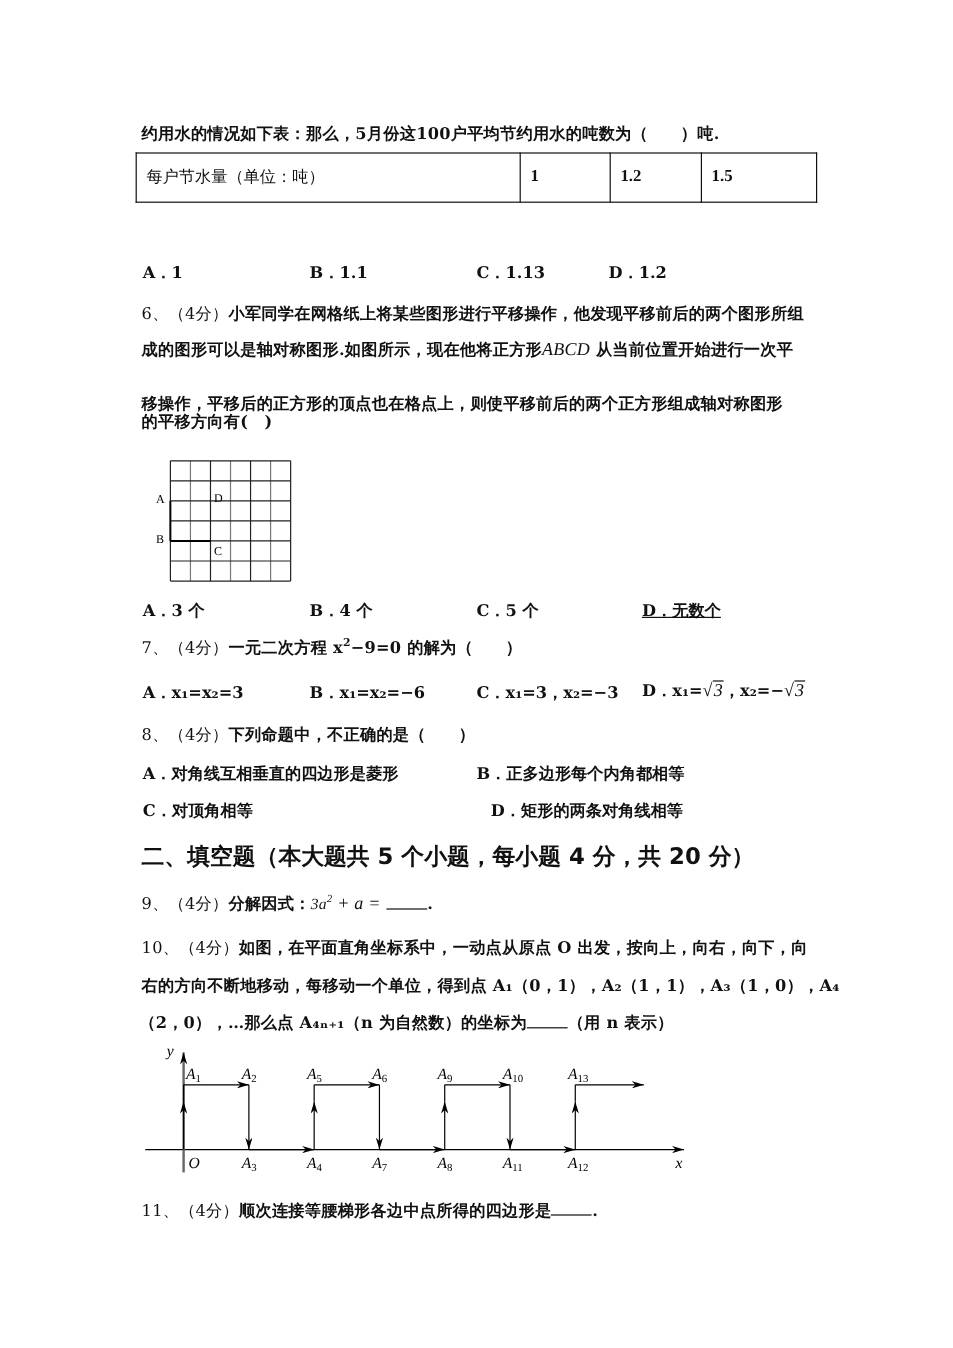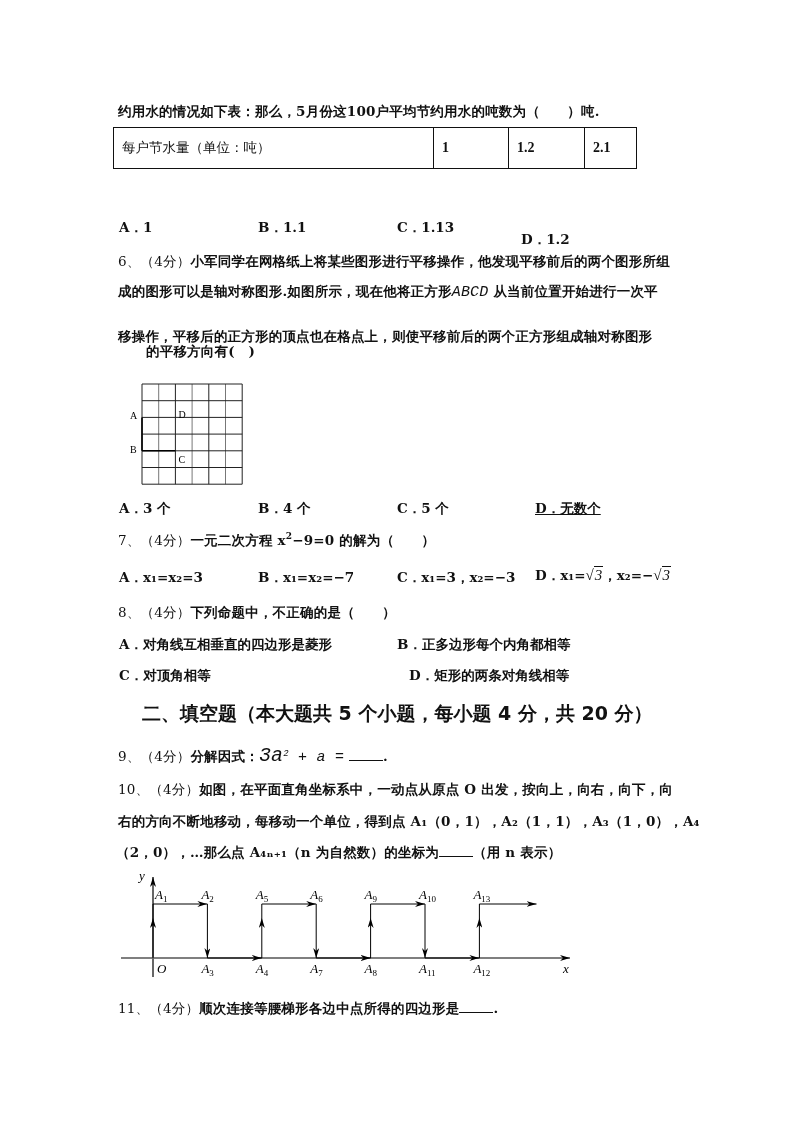--- a/index.html
+++ b/index.html
@@ -2,60 +2,60 @@
 <html><head>
 <meta charset="utf-8">
 <style>
   html, body { margin: 0; padding: 0; background: #ffffff; }
   body { width: 794px; height: 1123px; position: relative; overflow: hidden;
          font-family: "DejaVu Serif", "Liberation Serif", serif; color: #111; }
   .abs { position: absolute; white-space: nowrap; }
   .line { font-size: 13.5px; font-weight: bold; letter-spacing: 0.2px; }
   .qno { font-weight: normal; }
   .opt { font-size: 13.5px; font-weight: bold; }
-  table.water { position: absolute; left: 113px; top: 127px; width: 524px; border-collapse: collapse; }
+  table.water { position: absolute; left: 113px; top: 127px; width: 568px; border-collapse: collapse; }
   table.water td { border: 1.3px solid #111; height: 40px; padding: 0 0 0 8px; font-size: 13.5px; font-weight: bold; }
   table.water td.label { font-weight: normal; width: 311px; }
   table.water td.num { font-family: "Liberation Serif", serif; font-size: 14px; }
   .section { font-size: 19px; font-weight: bold; font-family: "DejaVu Sans", sans-serif; }
-  .it { font-style: italic; font-weight: normal; font-family: Liberation Mono, monospace; }
+  .it { font-style: italic; font-weight: normal; font-family: Liberation Serif, serif; }
   .blank { display: inline-block; border-bottom: 1.2px solid #111; width: 34px; height: 12px; vertical-align: baseline; }
   .sqrt { font-family: "Liberation Serif", serif; font-weight: normal; font-size: 15px; }
   .sqrt .rad { border-top: 1px solid #111; padding: 0 1px; font-style: italic; }
   svg text { font-family: "Liberation Serif", serif; }
 </style>
 </head>
 <body>
 
 <div class="abs line" style="left:118px; top:103px;">约用水的情况如下表：那么，5月份这100户平均节约用水的吨数为（　　）吨.</div>
 
 <table class="water">
   <tbody>
       <tr>
     <td class="label">每户节水量（单位：吨）</td>
     <td class="num" style="width:66px">1</td>
     <td class="num" style="width:67px">1.2</td>
-    <td class="num">2.1</td>
+    <td class="num">1.5</td>
   </tr>
 </tbody>
   </table>
 
 <div class="abs opt" style="left:119px; top:219px;">A．1</div>
 <div class="abs opt" style="left:258px; top:219px;">B．1.1</div>
 <div class="abs opt" style="left:397px; top:219px;">C．1.13</div>
-<div class="abs opt" style="left:521px; top:219px;margin-top:12px;">D．1.2</div>
+<div class="abs opt" style="left:507px; top:219px;">D．1.2</div>
 
 <div class="abs line" style="left:118px; top:253px;">
   <span class="qno">6、（4分）</span><span>小军同学在网格纸上将某些图形进行平移操作，他发现平移前后的两个图形所组</span>
 </div>
 <div class="abs line" style="left:118px; top:283px;">
   <span>成的图形可以是轴对称图形.如图所示，现在他将正方形</span><span class="it" style="font-size:15px;">ABCD</span> <span>从当前位置开始进行一次平</span>
 </div>
 <div class="abs line" style="left:118px; top:328px;">移操作，平移后的正方形的顶点也在格点上，则使平移前后的两个正方形组成轴对称图形</div>
-<div class="abs line" style="left:118px; top:343px;margin-left:28px;">的平移方向有(　)</div>
+<div class="abs line" style="left:118px; top:343px;">的平移方向有(　)</div>
 
 <svg class="abs" style="left:120px; top:375px;" width="130" height="115" id="grid-svg">
     <line x1="22" y1="9" x2="22" y2="109.19999999999999" stroke="#222" stroke-width="1"></line>
     <line x1="38.7" y1="9" x2="38.7" y2="109.19999999999999" stroke="#777" stroke-width="1"></line>
     <line x1="55.4" y1="9" x2="55.4" y2="109.19999999999999" stroke="#222" stroke-width="1"></line>
     <line x1="72.1" y1="9" x2="72.1" y2="109.19999999999999" stroke="#777" stroke-width="1"></line>
     <line x1="88.8" y1="9" x2="88.8" y2="109.19999999999999" stroke="#222" stroke-width="1"></line>
     <line x1="105.5" y1="9" x2="105.5" y2="109.19999999999999" stroke="#777" stroke-width="1"></line>
     <line x1="122.19999999999999" y1="9" x2="122.19999999999999" y2="109.19999999999999" stroke="#222" stroke-width="1"></line>
     <line x1="22" y1="9" x2="122.19999999999999" y2="9" stroke="#222" stroke-width="1"></line>
@@ -75,38 +75,38 @@
 
 <div class="abs opt" style="left:119px; top:500px;">A．3 个</div>
 <div class="abs opt" style="left:258px; top:500px;">B．4 个</div>
 <div class="abs opt" style="left:397px; top:500px;">C．5 个</div>
 <div class="abs opt" style="left:535px; top:500px;text-decoration:underline;">D．无数个</div>
 
 <div class="abs line" style="left:118px; top:531px;">
   <span class="qno">7、（4分）</span><span>一元二次方程 x</span><sup style="font-size:9px">2</sup><span>−9=0 的解为（　　）</span>
 </div>
 <div class="abs opt" style="left:119px; top:569px;">A．x₁=x₂=3</div>
-<div class="abs opt" style="left:258px; top:569px;">B．x₁=x₂=−7</div>
+<div class="abs opt" style="left:258px; top:569px;">B．x₁=x₂=−6</div>
 <div class="abs opt" style="left:397px; top:569px;">C．x₁=3，x₂=−3</div>
 <div class="abs opt" style="left:535px; top:567px;">
   <span>D．x₁=</span><span class="sqrt">√<span class="rad">3</span></span><span>，x₂=−</span><span class="sqrt">√<span class="rad">3</span></span>
 </div>
 
 <div class="abs line" style="left:118px; top:604px;">
   <span class="qno">8、（4分）</span><span>下列命题中，不正确的是（　　）</span>
 </div>
 <div class="abs opt" style="left:119px; top:636px;text-align:center;">A．对角线互相垂直的四边形是菱形</div>
 <div class="abs opt" style="left:397px; top:636px;">B．正多边形每个内角都相等</div>
 <div class="abs opt" style="left:119px; top:667px;">C．对顶角相等</div>
 <div class="abs opt" style="left:409px; top:667px;">D．矩形的两条对角线相等</div>
 
-<div class="abs section" style="left:118px; top:701px;margin-left:24px;">二、填空题（本大题共 5 个小题，每小题 4 分，共 20 分）</div>
+<div class="abs section" style="left:118px; top:701px;">二、填空题（本大题共 5 个小题，每小题 4 分，共 20 分）</div>
 
 <div class="abs line" style="left:118px; top:744px;">
-  <span class="qno">9、（4分）</span><span>分解因式：</span><span class="it" style="font-size:20px">3a</span><sup class="it" style="font-size:9px">2</sup><span class="it" style="font-size:15px"> + a =</span> <span class="blank"></span><span>.</span>
+  <span class="qno">9、（4分）</span><span>分解因式：</span><span class="it" style="font-size:13px">3a</span><sup class="it" style="font-size:9px">2</sup><span class="it" style="font-size:15px"> + a =</span> <span class="blank"></span><span>.</span>
 </div>
 
 <div class="abs line" style="left:118px; top:781px;">
   <span class="qno">10、（4分）</span><span>如图，在平面直角坐标系中，一动点从原点 O 出发，按向上，向右，向下，向</span>
 </div>
 <div class="abs line" style="left:118px; top:813px;">右的方向不断地移动，每移动一个单位，得到点 A₁（0，1），A₂（1，1），A₃（1，0），A₄</div>
 <div class="abs line" style="left:116px; top:844px;">
   <span>（2，0），…那么点 A₄ₙ₊₁（n 为自然数）的坐标为</span><span class="blank"></span><span>（用 n 表示）</span>
 </div>
 

